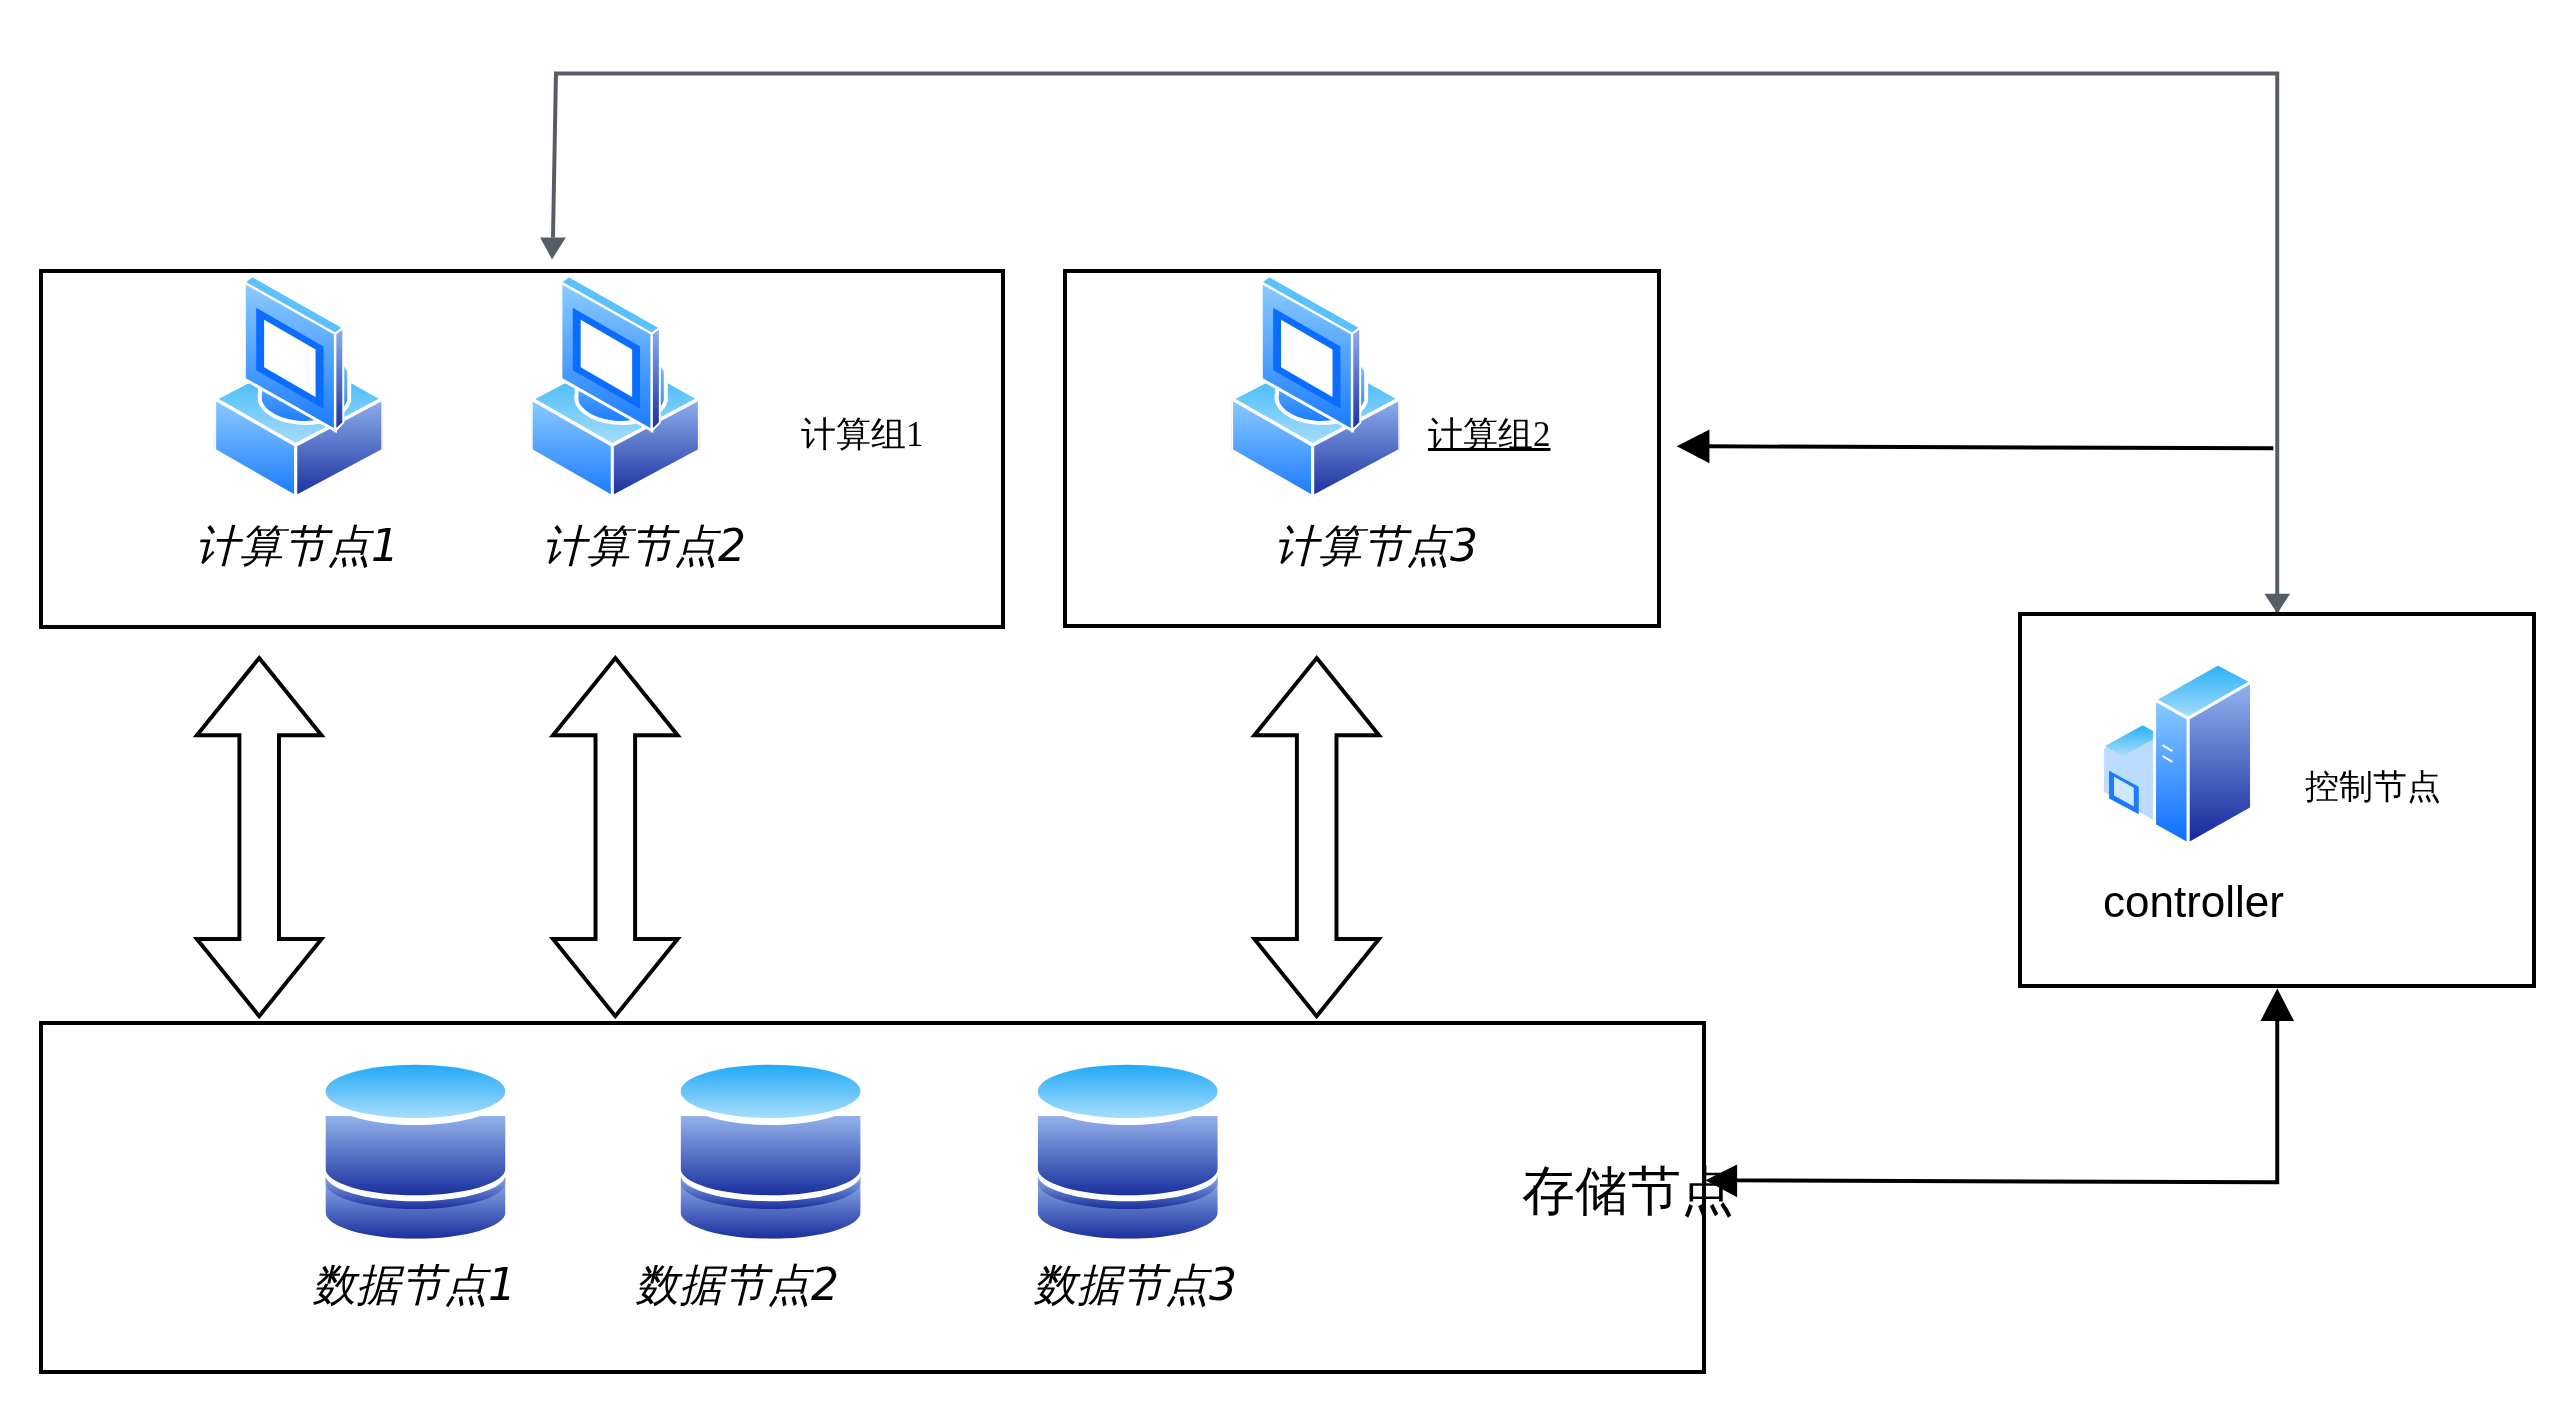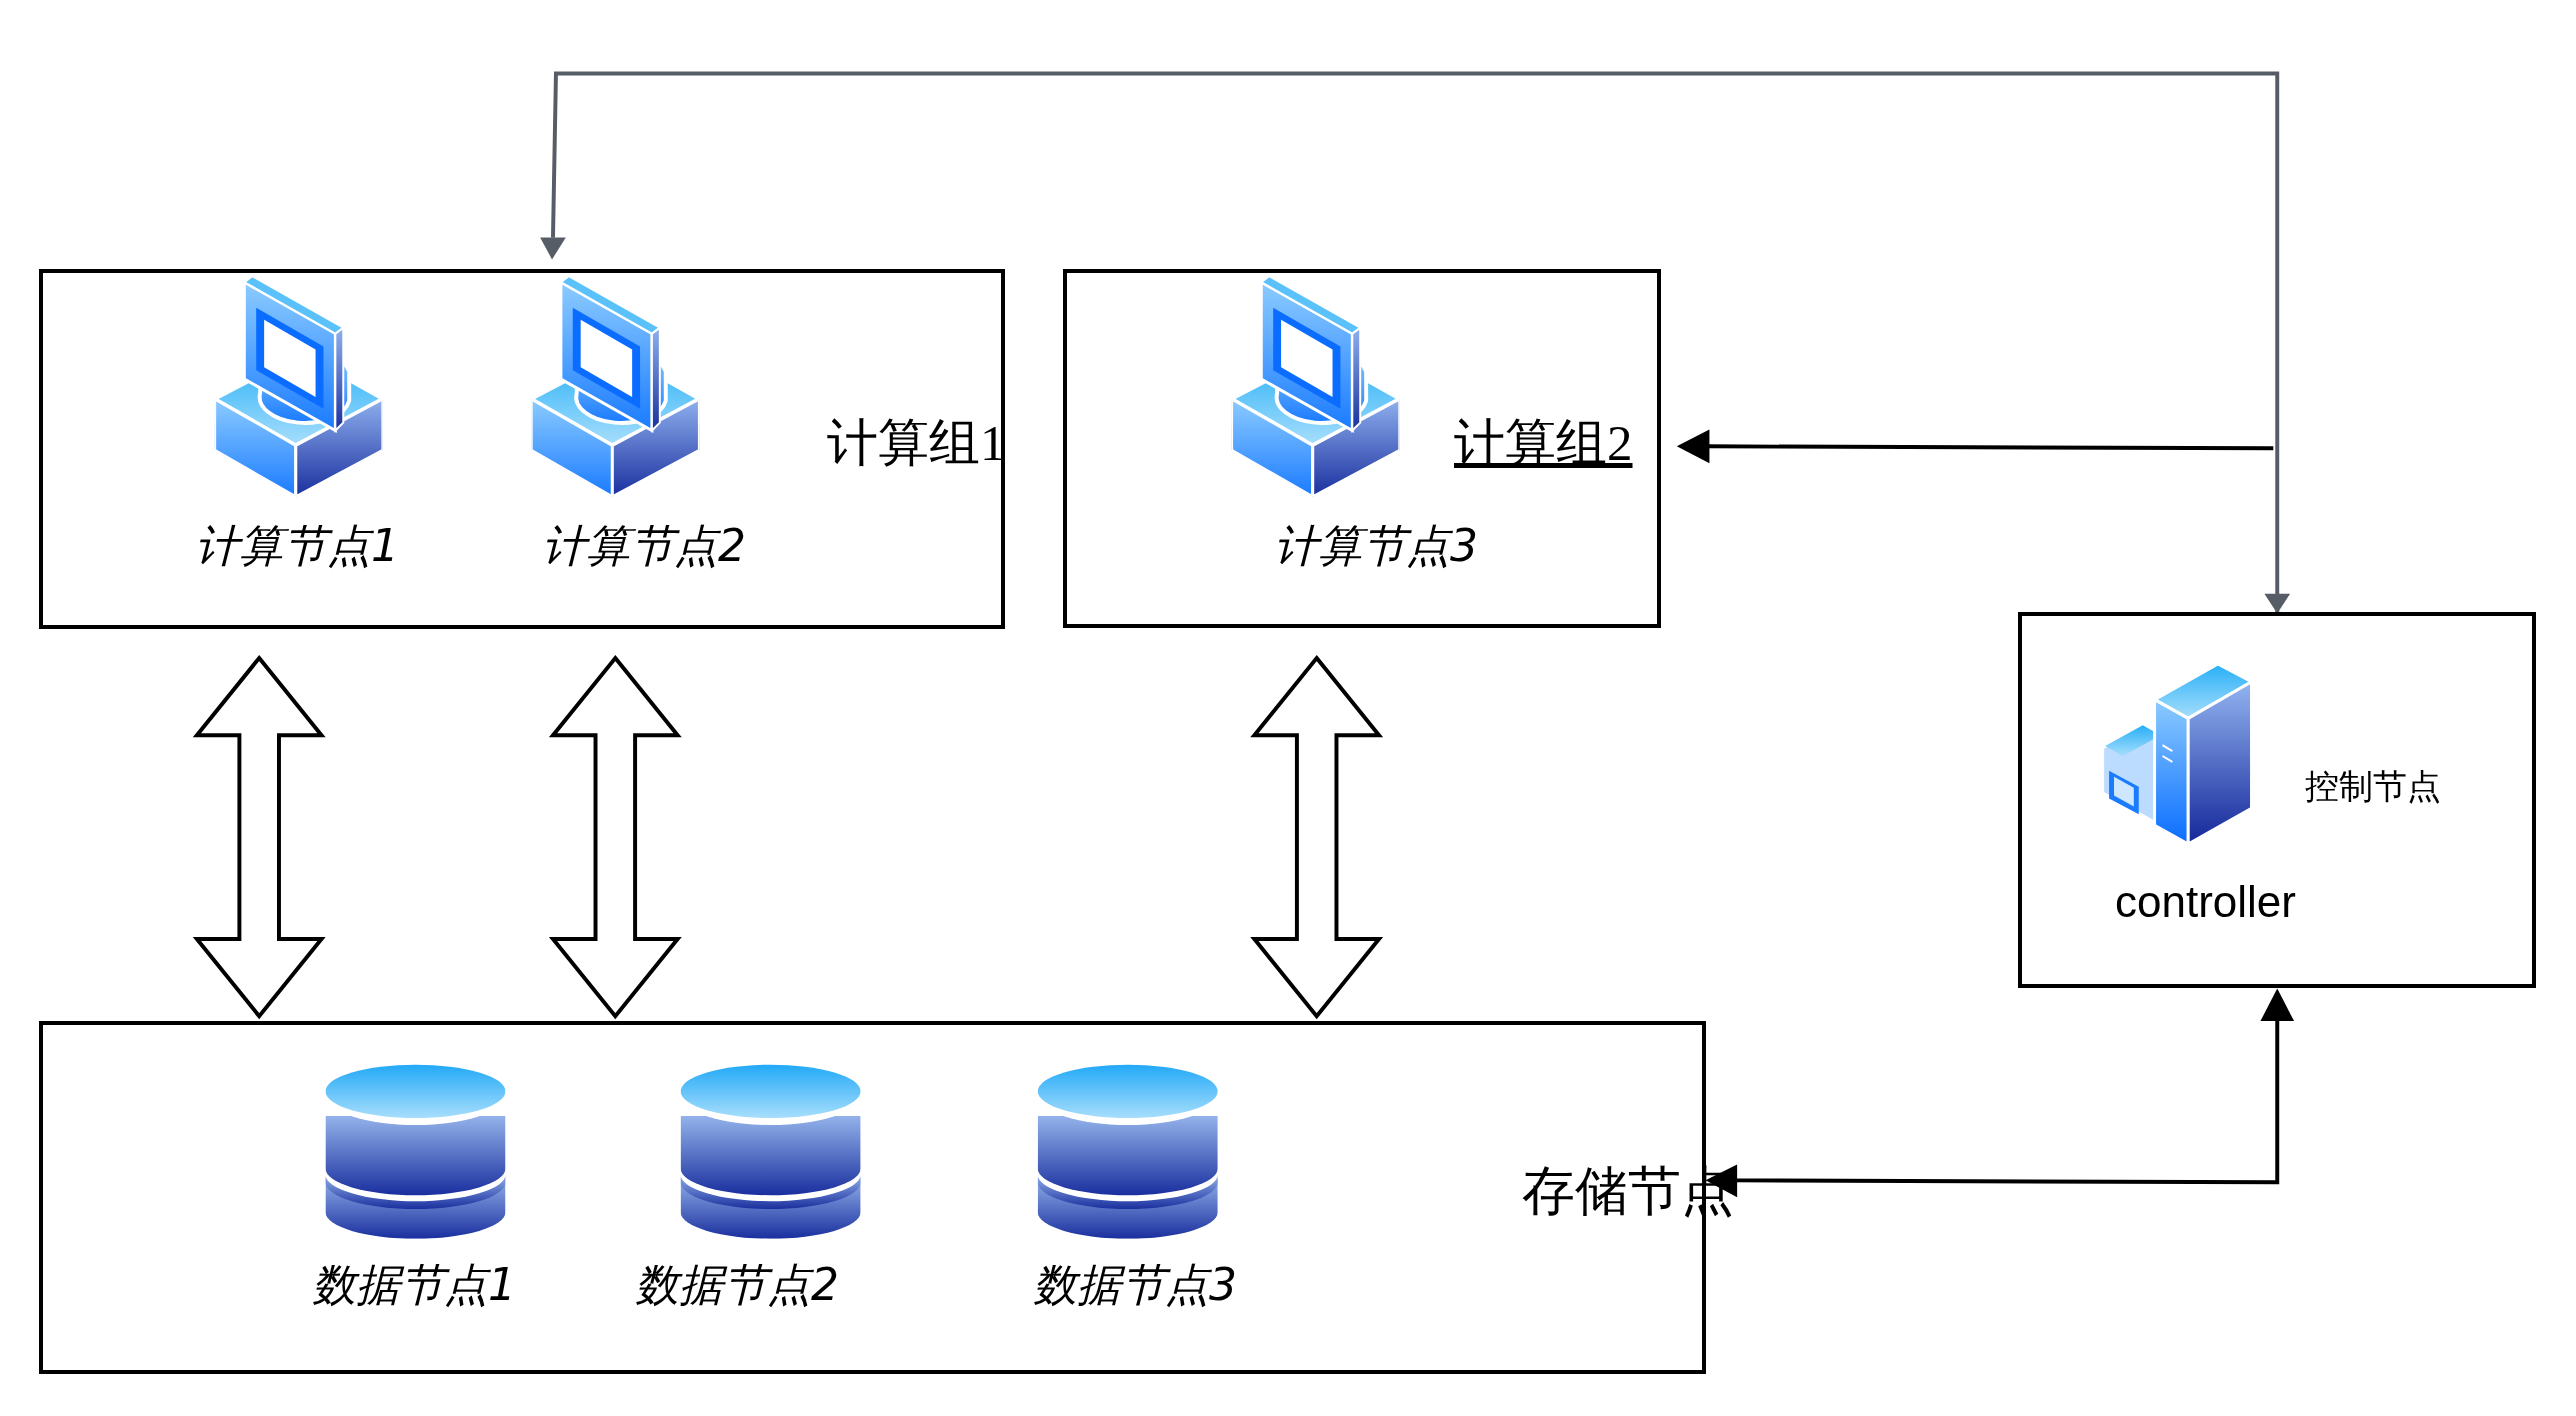--- a/index.html
+++ b/index.html
@@ -2,24 +2,24 @@
 <html><head>
 <meta charset="utf-8">
 <style>
   html, body { margin: 0; padding: 0; background: #ffffff; }
   body { width: 2576px; height: 1417px; position: relative; overflow: hidden;
          font-family: "DejaVu Sans", "Liberation Sans", sans-serif; color: #000; }
   #canvas { position: absolute; left: 0; top: 0; width: 2576px; height: 1417px; }
   .box { position: absolute; border: 4px solid #000; box-sizing: border-box; background: transparent; }
   .lbl { position: absolute; white-space: nowrap; line-height: 1; color: #000; }
   .node-lbl { font-size: 44px; transform: translateX(-50%); font-style: italic; }
-  .group-lbl { font-size: 51px; margin-left: 26px; }
+  .group-lbl { font-size: 35px; }
   .group-lbl .num { font-family: "Liberation Serif", serif; }
   .ctrl-lbl { font-size: 34px; }
-  .ctrl-sub { font-family: "Liberation Sans", sans-serif; font-size: 44px; margin-left: 12px; }
+  .ctrl-sub { font-family: "Liberation Sans", sans-serif; font-size: 44px; }
   .store-lbl { font-size: 53px; }
 </style>
 </head>
 <body>
 
 <svg id="canvas" width="2576" height="1417" viewBox="0 0 2604 1432" xmlns="http://www.w3.org/2000/svg">
   <defs>
     <linearGradient id="gMonitor" x1="0" y1="0" x2="0" y2="1">
       <stop offset="0" stop-color="#8ccbff"></stop>
       <stop offset="1" stop-color="#1a7bff"></stop>

